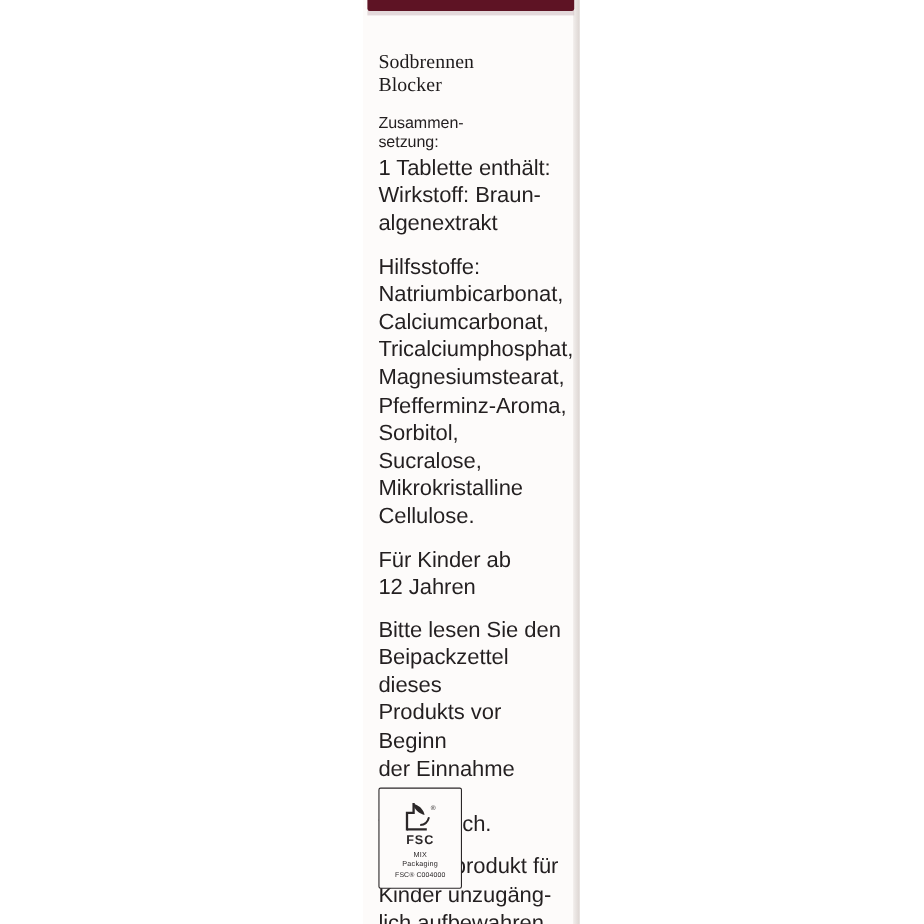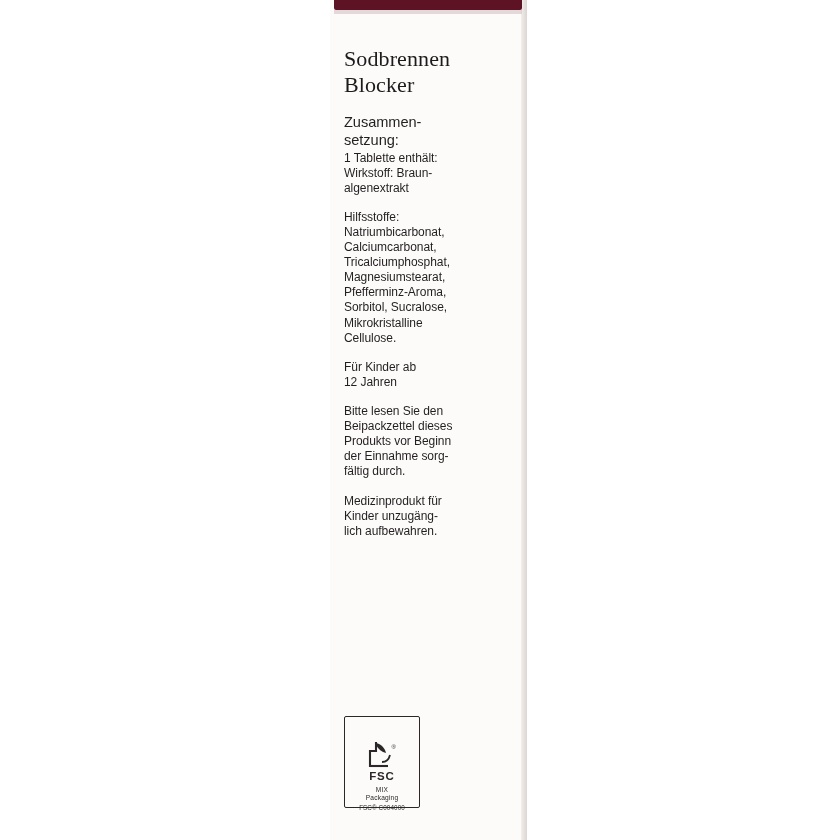--- a/index.html
+++ b/index.html
@@ -67,42 +67,42 @@
   .content {
     position: absolute;
     left: 344px;
     top: 46px;
     width: 172px;
     color: #231f20;
   }
 
   .product-title {
     font-family: "Liberation Serif", serif;
-    font-size: 22px;
+    font-size: 18px;
     line-height: 1.18;
     font-weight: 400;
     letter-spacing: .1px;
     margin: 0 0 16px 0;
     color: #1d1a1b;
     white-space: pre-line;
   }
 
   .sec {
     margin-bottom: 14px;
   }
   .sec-head {
     font-size: 14.6px;
     line-height: 1.22;
     font-weight: 400;
     margin: 0 0 1px 0;
     white-space: pre-line;
     letter-spacing: -0.05px;
   }
   .sec-body {
-    font-size: 12px;
+    font-size: 20px;
     line-height: 1.26;
     font-weight: 400;
     margin: 0;
     white-space: pre-line;
     letter-spacing: -0.05px;
   }
 
   
   .fsc {
     position: absolute;
@@ -110,21 +110,21 @@
     top: 716px;
     width: 76px;
     height: 92px;
     border: 1.2px solid #2b2728;
     border-radius: 2px;
     box-sizing: border-box;
     display: flex;
     flex-direction: column;
     align-items: center;
     justify-content: flex-start;
-    padding-top: 22px;
+    padding-top: 10px;
     color: #2b2728;
     background: #fdfbfa;
   }
   .fsc-tree {
     width: 40px;
     height: 30px;
     position: relative;
   }
   .fsc-reg {
     position: absolute;

